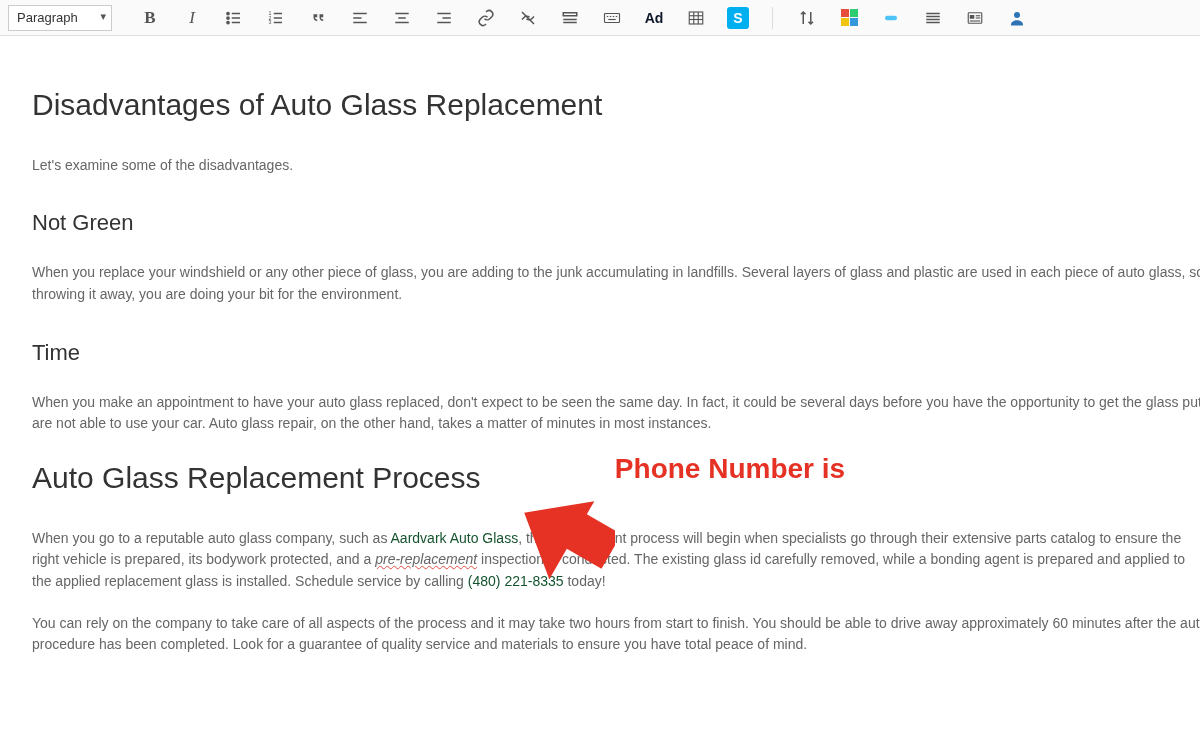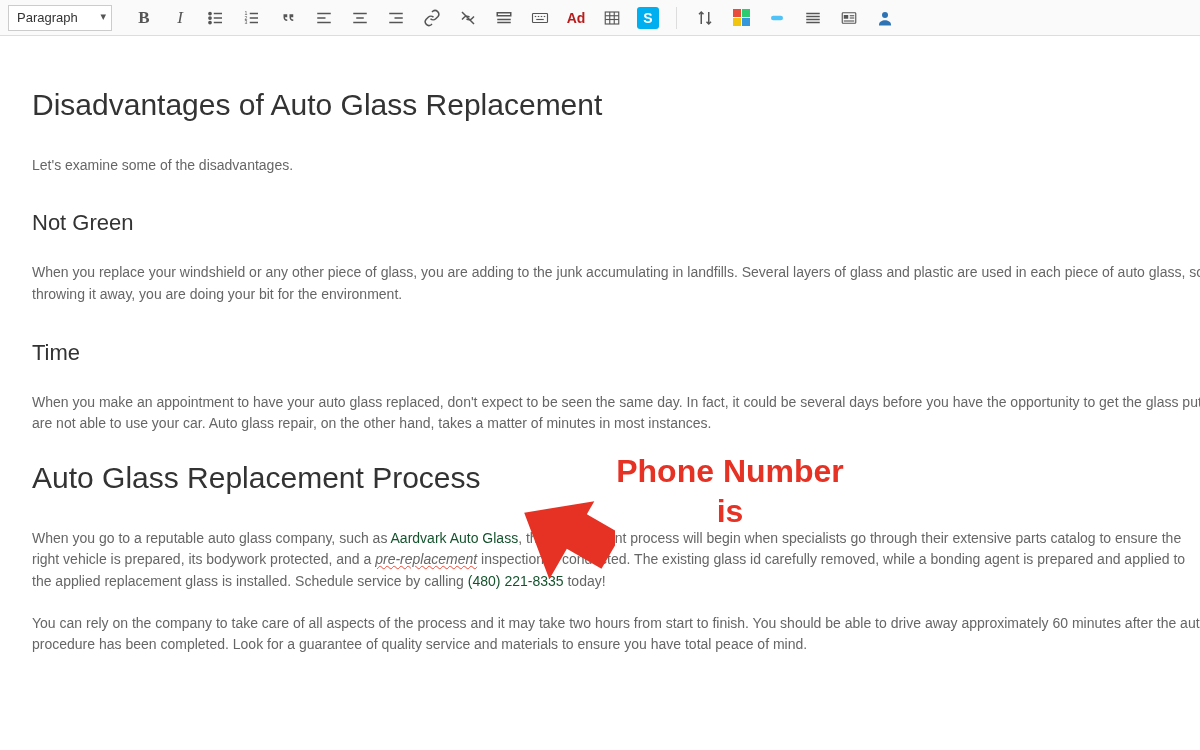--- a/index.html
+++ b/index.html
@@ -1,45 +1,45 @@
 <!DOCTYPE html>
 <html><head>
 <meta charset="utf-8">
 <style>
 * { box-sizing: border-box; margin: 0; padding: 0; }
 body { font-family: -apple-system, "Helvetica Neue", Arial, sans-serif; font-size: 14px; background: #fff; overflow-x: hidden; }
 
-.toolbar { display: flex; align-items: center; gap: 8px; padding: 4px 8px; border-bottom: 1px solid #ddd; background: #fafafa; height: 36px; }
+.toolbar { display: flex; align-items: center; gap: 14px; padding: 4px 8px; border-bottom: 1px solid #ddd; background: #fafafa; height: 36px; }
 .format-select { font-size: 13px; color: #333; padding: 4px 20px 4px 8px; border: 1px solid #ccc; background: #fff; height: 26px; min-width: 104px; appearance: none; position: relative; }
 .select-wrap { position: relative; margin-right: 10px; }
 .select-wrap::after { content: "▾"; position: absolute; right: 6px; top: 5px; font-size: 11px; color: #555; pointer-events: none; }
 
 .tbtn { width: 28px; height: 28px; display: inline-flex; align-items: center; justify-content: center; color: #555; cursor: pointer; font-size: 16px; border-radius: 2px; }
 .tsep { width: 1px; height: 22px; background: #ddd; margin: 0 6px; }
 .tbtn svg { width: 18px; height: 18px; }
 
 .tbtn.bold-i  { font-family: Georgia, serif; font-weight: 700; font-size: 17px; }
 .tbtn.ital-i  { font-family: Georgia, serif; font-style: italic; font-size: 17px; }
-.tbtn.ad-i    { color: #b91c1c; font-weight: 700; font-size: 14px; }
+.tbtn.ad-i    { color: #0f172a; font-weight: 700; font-size: 14px; }
 .tbtn.skype-i { background: #00aff0; color: #fff; border-radius: 3px; width: 22px; height: 22px; margin: 0 3px; font-weight: 700; font-size: 14px; }
 .tbtn.colors-i { position: relative; }
 .colors-grid { display: grid; grid-template-columns: 8px 8px; grid-template-rows: 8px 8px; gap: 1px; }
 .colors-grid span:nth-child(1){background:#e74c3c;} .colors-grid span:nth-child(2){background:#2ecc71;}
 .colors-grid span:nth-child(3){background:#f1c40f;} .colors-grid span:nth-child(4){background:#3498db;}
 .tbtn.user-i { color: #2e74b5; }
 
 .editor { padding: 28px 32px 40px 32px; color: #555; line-height: 1.55; width: 1240px; }
 .editor h2 { color: #333; font-weight: 400; font-size: 30px; margin: 18px 0 26px; }
 .editor h3 { color: #333; font-weight: 400; font-size: 22px; margin: 30px 0 22px; }
 .editor p  { color: #666; font-size: 14px; margin: 0 0 20px; }
 .editor a  { color: #14532d; text-decoration: none; }
 .squiggle { text-decoration: underline wavy #e74c3c; text-decoration-thickness: 1px; font-style: italic; }
 
 .callout { position: absolute; left: 515px; top: 451px; pointer-events: none; }
-.callout-text { color: #e53224; font-weight: 700; font-size: 32px; text-align: center; line-height: 1.25; position: absolute; left: 85px; top: 0; width: 260px; }
+.callout-text { color: #e53224; font-weight: 700; font-size: 28px; text-align: center; line-height: 1.25; position: absolute; left: 85px; top: 0; width: 260px; }
 .callout-arrow { position: absolute; left: 0; top: 41px; }
 </style>
 </head>
 <body>
 
 <div class="toolbar">
   <span class="select-wrap">
     <select class="format-select">
       <option>Paragraph</option>
     </select>

